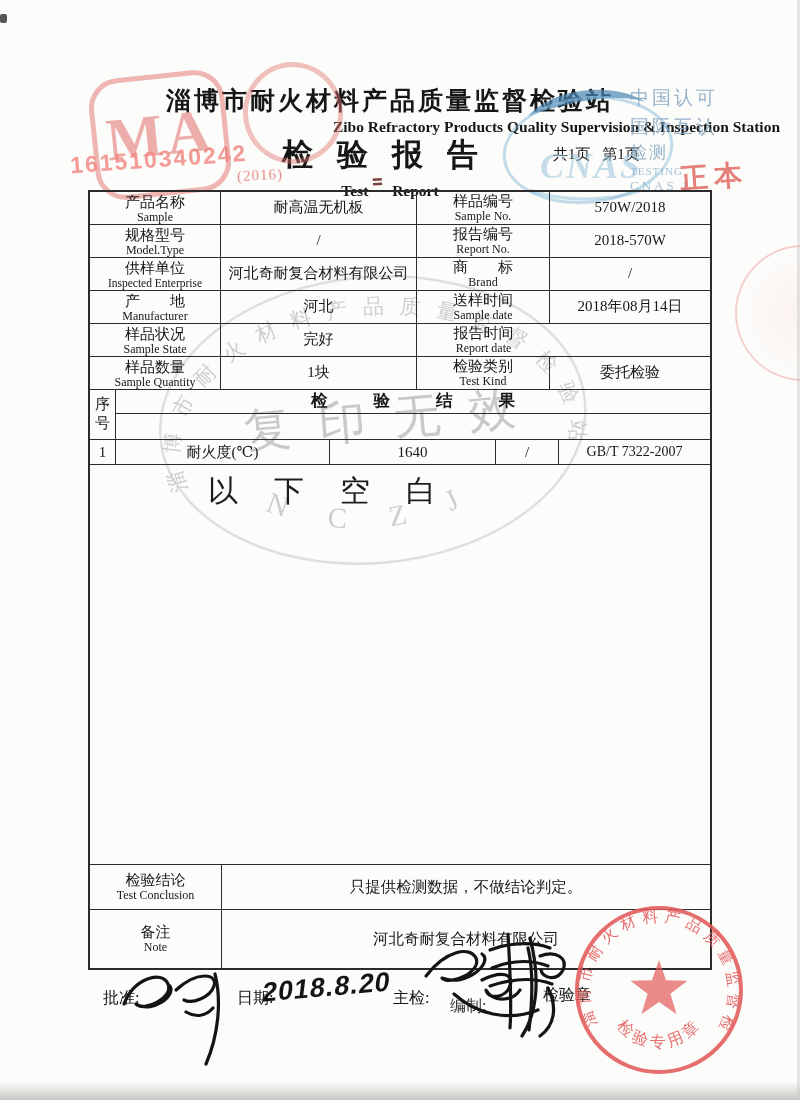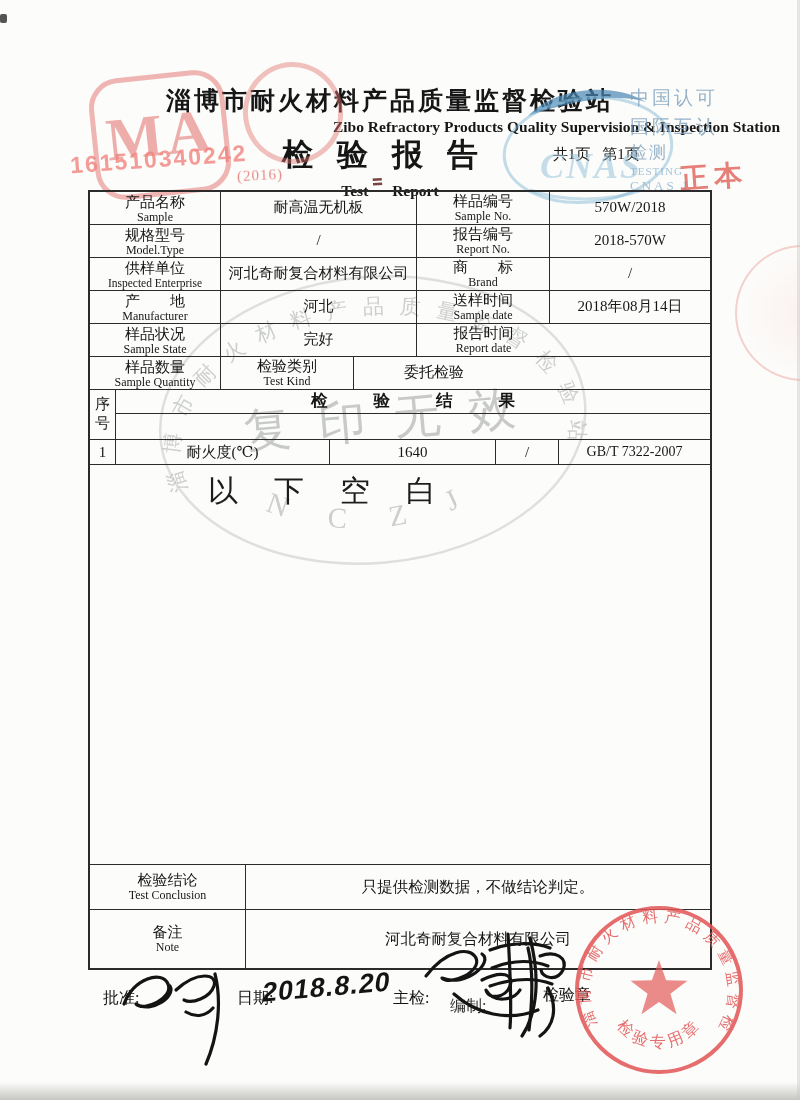--- a/index.html
+++ b/index.html
@@ -33,21 +33,21 @@
   .res-title{height:24px;box-sizing:border-box;border-bottom:1px solid #2b2b2b;display:flex;align-items:center;
              justify-content:center;font-size:16.5px;font-weight:bold;letter-spacing:46px;text-indent:46px;}
   .res-sub{height:26px;display:flex;}
   .rc-item{width:214px;} .rc-single{width:166px;} .rc-avg{width:63px;} .rc-basis{flex:1;}
   .sp4{letter-spacing:4px;} .sp20{letter-spacing:20px;text-indent:20px;}
   .data-row{height:25px;font-size:15px;}
   .dc-seq{width:26px;} .dc-item{width:214px;} .dc-single{width:166px;} .dc-avg{width:63px;} .dc-basis{flex:1;font-size:14px;}
   .blank-row{height:400px;border-bottom:1px solid #2b2b2b;position:relative;}
   .blank-text{position:absolute;top:6px;left:118px;font-size:30px;letter-spacing:36px;color:#1d1d1d;}
   .concl-row{height:45px;} .note-row{height:58px;border-bottom:none !important;}
-  .lc{width:156px;} .vc{flex:1;font-size:15.5px;}
+  .lc{width:132px;} .vc{flex:1;font-size:15.5px;}
   
   .foot-label{font-size:16px;}
   .date-hand{font-family:"Liberation Sans","DejaVu Sans",sans-serif;font-size:27px;font-weight:bold;
              transform:rotate(-5deg) skewX(-12deg);color:#141414;letter-spacing:1px;}
   .sig-svg{pointer-events:none;}
   .sig-svg path{fill:none;stroke:#141414;stroke-width:3.2;stroke-linecap:round;stroke-linejoin:round;}
   
   .stamp{pointer-events:none;}
   .cma-box{top:74px;left:92px;width:126px;height:112px;border:5px solid rgba(224,110,105,.5);border-radius:30px;
            transform:rotate(-6deg);display:flex;align-items:center;justify-content:center;}
@@ -201,20 +201,23 @@
         <div class="lab-cn">报告时间</div>
         <div class="lab-en">Report date</div>
       </div>
     </div>
 
     <div class="row info-row">
       <div class="cell c1">
         <div class="lab-cn">样品数量</div>
         <div class="lab-en">Sample Quantity</div>
       </div>
+      <div class="cell c2">
+          <div>1块</div>
+        </div>
       <div class="cell c3">
         <div class="lab-cn">检验类别</div>
         <div class="lab-en">Test Kind</div>
       </div>
       <div class="cell c4">
           <div>委托检验</div>
         </div>
     </div>
 
     <div class="res-head">

